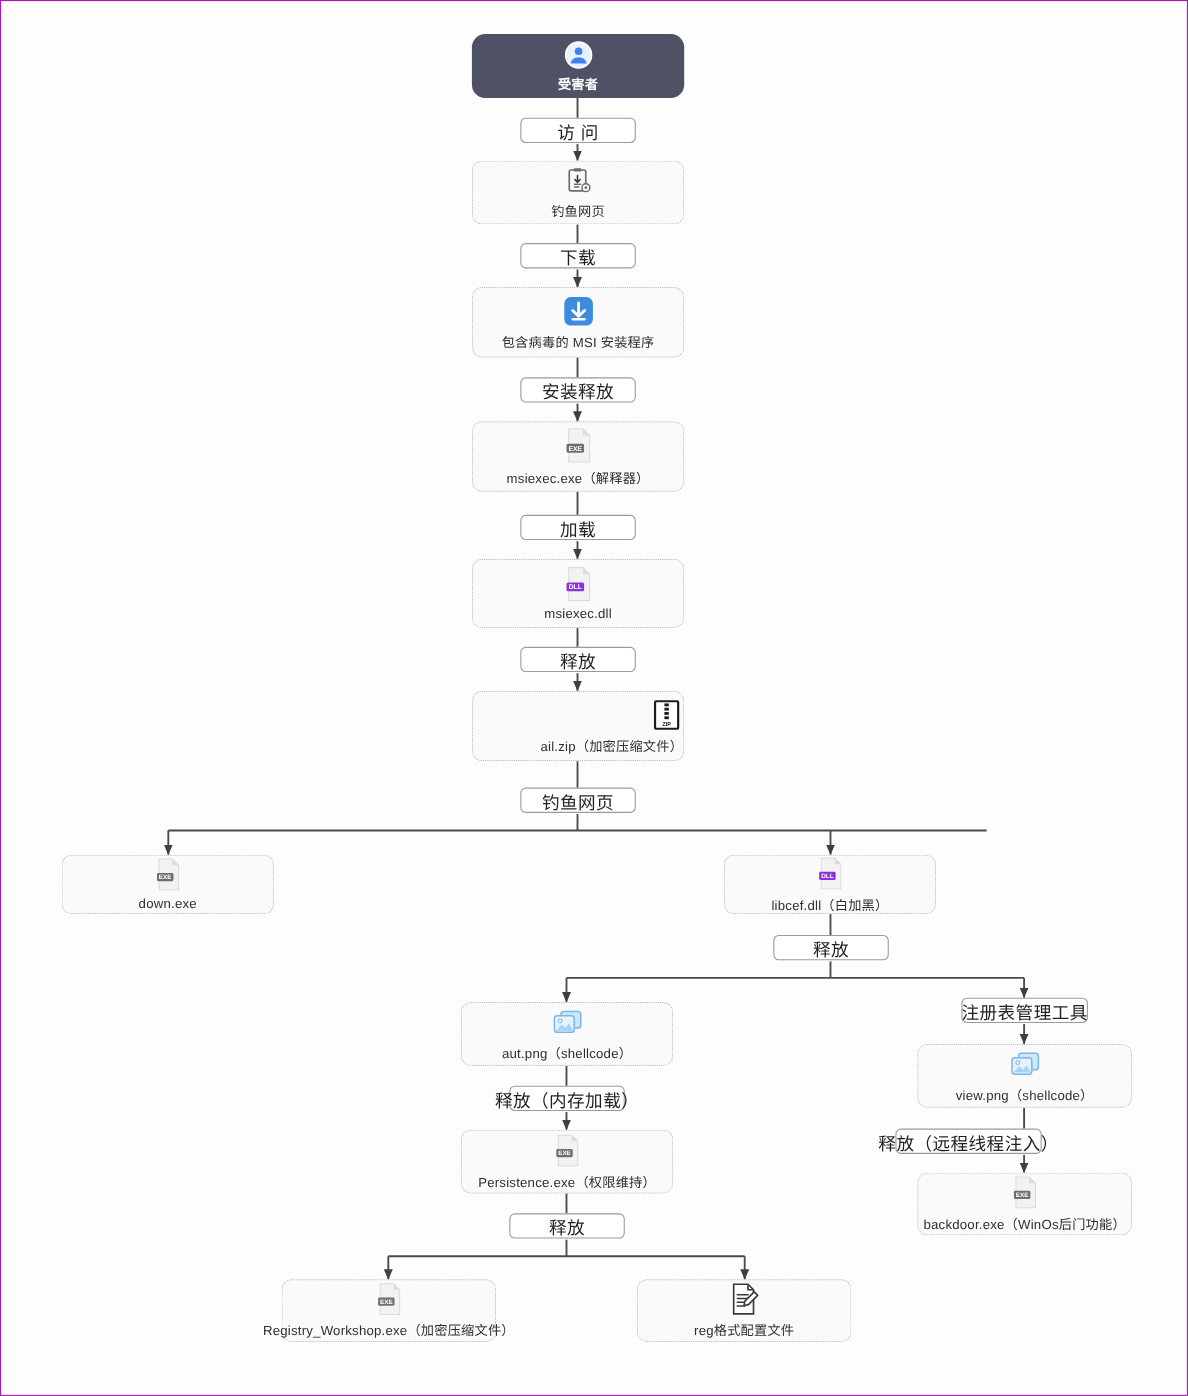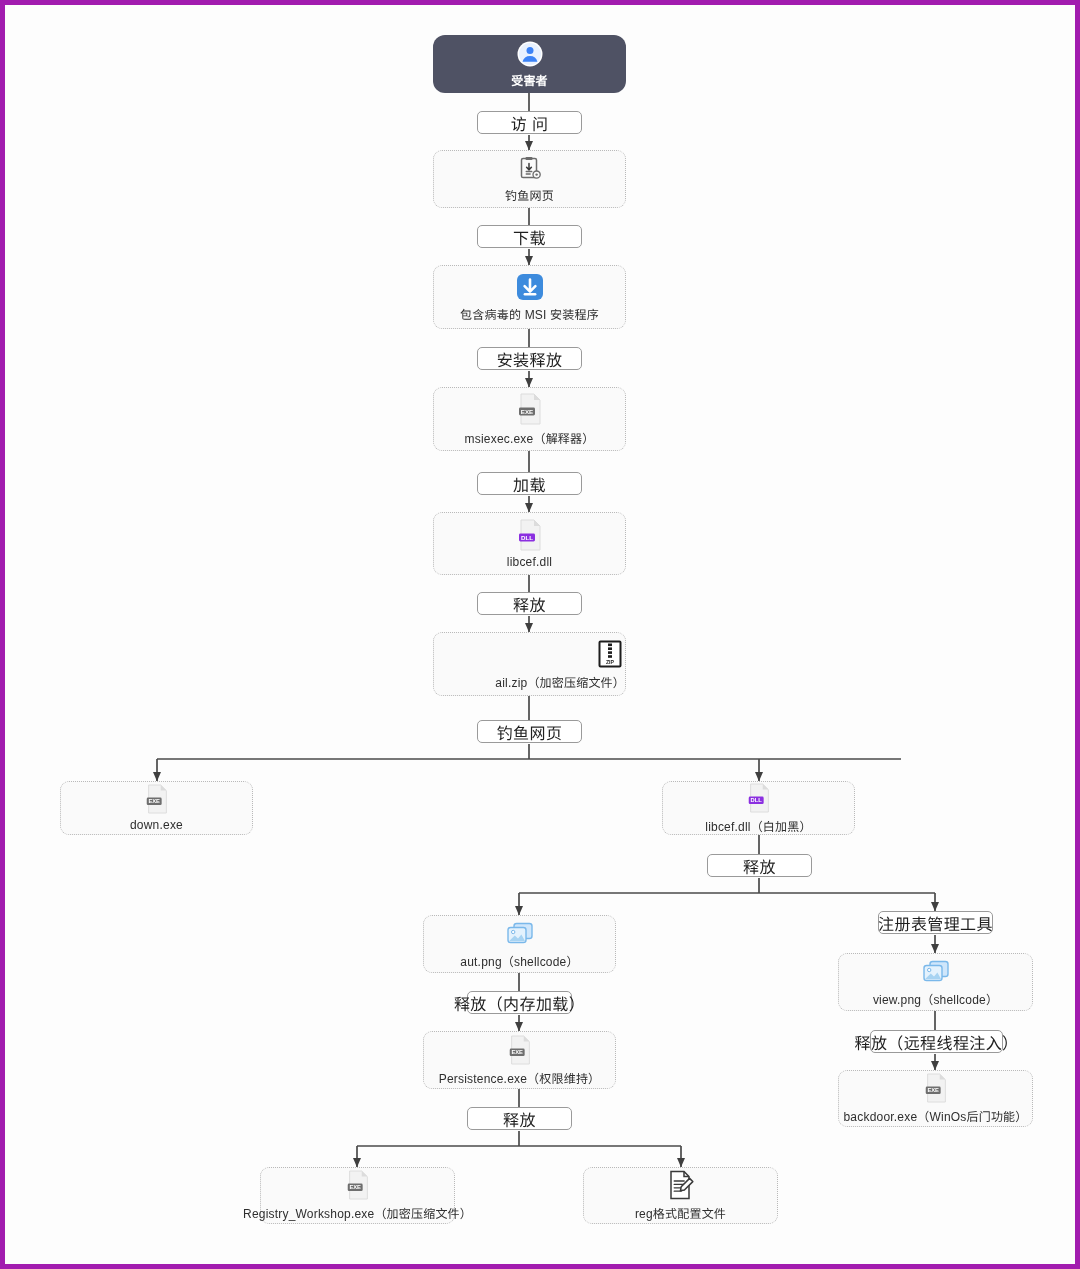--- a/index.html
+++ b/index.html
@@ -13,21 +13,21 @@
     background: #ffffff;
     font-family: "Liberation Sans", "DejaVu Sans", sans-serif;
     overflow: hidden;
   }
   #canvas {
     position: relative;
     width: 1080px;
     height: 1269px;
     background: #fdfdfd;
     box-sizing: border-box;
-    border: 5px solid #a21caf;
+    border: 1px solid #a21caf;
   }
   #edges {
     position: absolute;
     left: 0; top: 0;
     width: 1080px;
     height: 1269px;
     pointer-events: none;
   }
 
   
@@ -201,21 +201,21 @@
 
   <div class="node" style="left:428px; top:507px; width:193px; height:63px;">
     <span class="icon-wrap">
       <svg width="30" height="32" viewBox="0 0 30 32" xmlns="http://www.w3.org/2000/svg">
         <path d="M6 1 h13 l6 6 v24 H6 z" fill="#f2f2f2" stroke="#dcdcdc" stroke-width="1"></path>
         <path d="M19 1 v6 h6 z" fill="#dcdcdc"></path>
         <rect x="4" y="14.5" width="16" height="8" rx="1.4" fill="#8b2fe0"></rect>
         <text x="12" y="20.6" font-family="Liberation Sans, sans-serif" font-size="6.2" font-weight="bold" fill="#ffffff" text-anchor="middle">DLL</text>
       </svg>
     </span>
-    <span class="node-label">libcef.dll</span>
+    <span class="node-label">msiexec.dll</span>
   </div>
 
   <div class="edge-label" style="left:472px; top:587px; width:105px;">释放</div>
 
   <div class="node" style="left:428px; top:627px; width:193px; height:64px;align-items:flex-end;">
     <span class="icon-wrap">
       <svg width="30" height="30" viewBox="0 0 30 30" xmlns="http://www.w3.org/2000/svg">
         <rect x="4.5" y="2.5" width="21" height="25" rx="1" fill="#ffffff" stroke="#1d1d1d" stroke-width="2"></rect>
         <rect x="13" y="4.5" width="4" height="2.6" fill="#1d1d1d"></rect>
         <rect x="13" y="8.4" width="4" height="2.6" fill="#1d1d1d"></rect>
@@ -314,21 +314,21 @@
       <svg width="30" height="28" viewBox="0 0 30 28" xmlns="http://www.w3.org/2000/svg">
         <rect x="9" y="3.5" width="18" height="15" rx="2.6" fill="#cfe6fb" stroke="#7ab8ea" stroke-width="1.4"></rect>
         <rect x="3" y="7.5" width="18" height="15" rx="2.6" fill="#e4f2fd" stroke="#7ab8ea" stroke-width="1.4"></rect>
         <circle cx="8.2" cy="12" r="1.7" fill="#ffffff" stroke="#7ab8ea" stroke-width="1"></circle>
         <path d="M4.2 21 L9.8 15.4 L13 18.4 L16.4 14.4 L20 21 z" fill="#a7d3f2"></path>
       </svg>
     </span>
     <span class="node-label">view.png（shellcode）</span>
   </div>
 
-  <div class="edge-label" style="left:865px; top:1025px; width:133px;">释放（远程线程注入）</div>
+  <div class="edge-label" style="left:813px; top:1025px; width:133px;">释放（远程线程注入）</div>
 
   <div class="node" style="left:833px; top:1065px; width:195px; height:57px;">
     <span class="icon-wrap">
       <svg width="28" height="30" viewBox="0 0 30 32" xmlns="http://www.w3.org/2000/svg">
         <path d="M6 1 h13 l6 6 v24 H6 z" fill="#f2f2f2" stroke="#dcdcdc" stroke-width="1"></path>
         <path d="M19 1 v6 h6 z" fill="#dcdcdc"></path>
         <rect x="4" y="14.5" width="16" height="8" rx="1.4" fill="#6e6e6e"></rect>
         <text x="12" y="20.6" font-family="Liberation Sans, sans-serif" font-size="6.2" font-weight="bold" fill="#ffffff" text-anchor="middle">EXE</text>
       </svg>
     </span>

